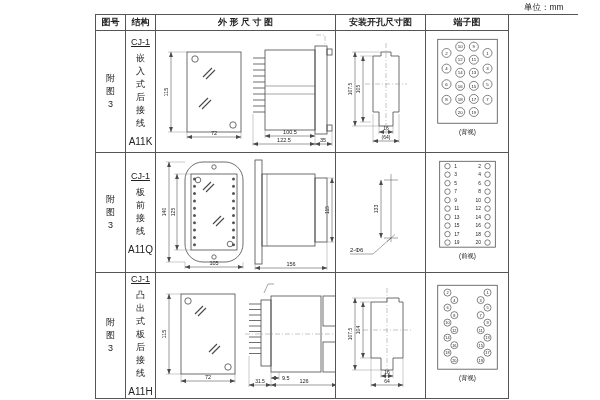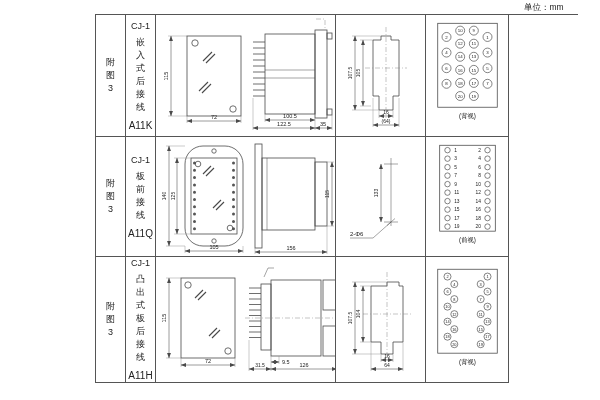--- a/index.html
+++ b/index.html
@@ -4,21 +4,21 @@
 <style>
   html,body{margin:0;padding:0;background:#fff;}
   #page{position:relative;width:600px;height:400px;background:#fff;overflow:hidden;
         font-family:"Liberation Sans",sans-serif;color:#222;}
   #unit-label{position:absolute;top:2px;left:524px;font-size:8.5px;}
   #top-rule{position:absolute;left:507px;top:14px;width:71px;height:0;border-top:1px solid #555;}
   table{position:absolute;left:95px;top:14px;border-collapse:collapse;table-layout:fixed;}
   td,th{border:1px solid #555;padding:0;vertical-align:middle;text-align:center;}
   th{font-size:9px;font-weight:bold;height:15px;}
   .vcell{font-size:9px;line-height:13px;text-align:center;}
-  .struct .vcell div:first-child{margin-bottom:3px;}
+  .struct .vcell div:first-child{margin-bottom:3px;text-decoration:underline;}
   .struct .vcell div:last-child{margin-top:5px;font-size:10px;}
   svg{display:block;margin:0 auto;stroke:#4a4a4a;fill:none;stroke-width:0.8;}
   svg text{stroke:none;fill:#222;font-size:6px;}
   .dim{stroke-width:0.55;}
   .ext{stroke-width:0.45;stroke:#8a8a8a;}
   .cl{stroke-width:0.5;stroke:#888;stroke-dasharray:5 2 1 2;}
   .thin{stroke-width:0.5;}
   .hatch{stroke-width:1.1;}
   .dots{stroke:#555;stroke-width:3;stroke-dasharray:0 7.3;stroke-linecap:round;}
   .cap{font-size:6.5px;}
@@ -39,20 +39,27 @@
   <table>
     <colgroup>
       <col style="width:30px">
         <col style="width:30px">
         <col style="width:180px">
       <col style="width:90px">
         <col style="width:83px">
     </colgroup>
 
     <tbody>
+        <tr>
+      <th>图号</th>
+      <th>结构</th>
+      <th>外 形 尺 寸 图</th>
+      <th>安装开孔尺寸图</th>
+      <th>端子图</th>
+    </tr>
 
     <tr style="height:122px">
       <td>
         <div class="vcell">
               <div>附</div>
               <div>图</div>
               <div>3</div>
             </div>
       </td>
       <td class="struct">

